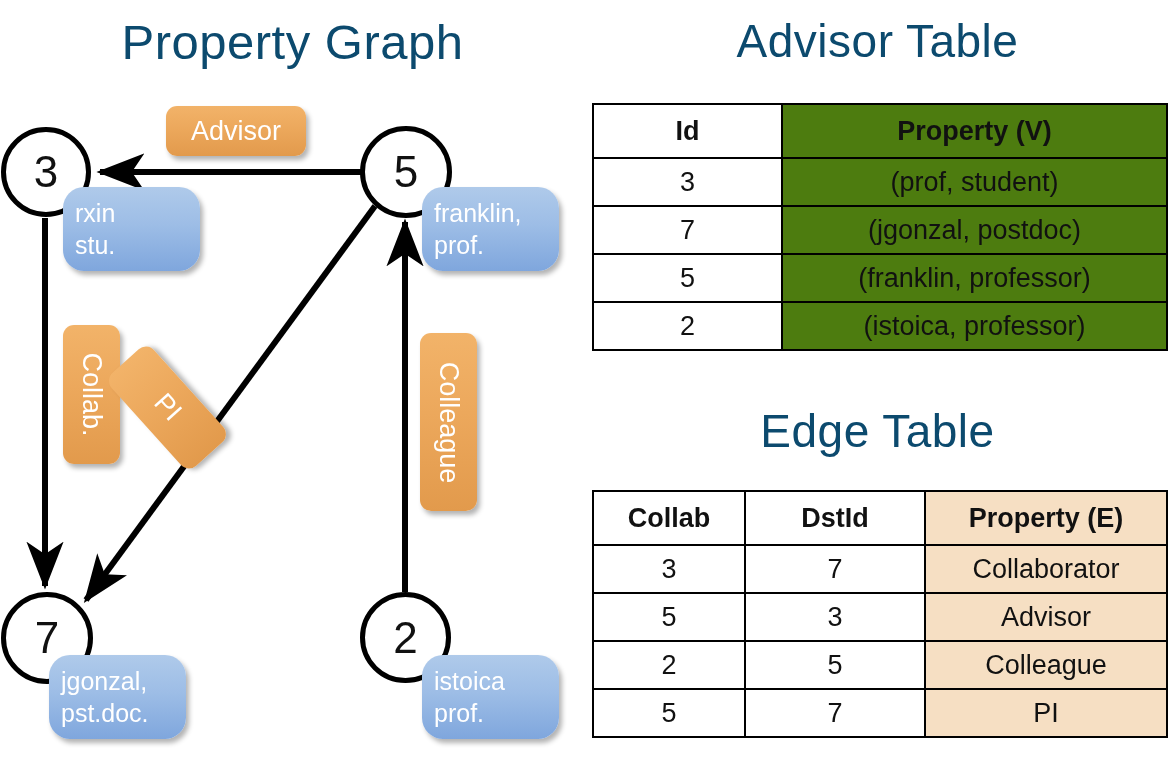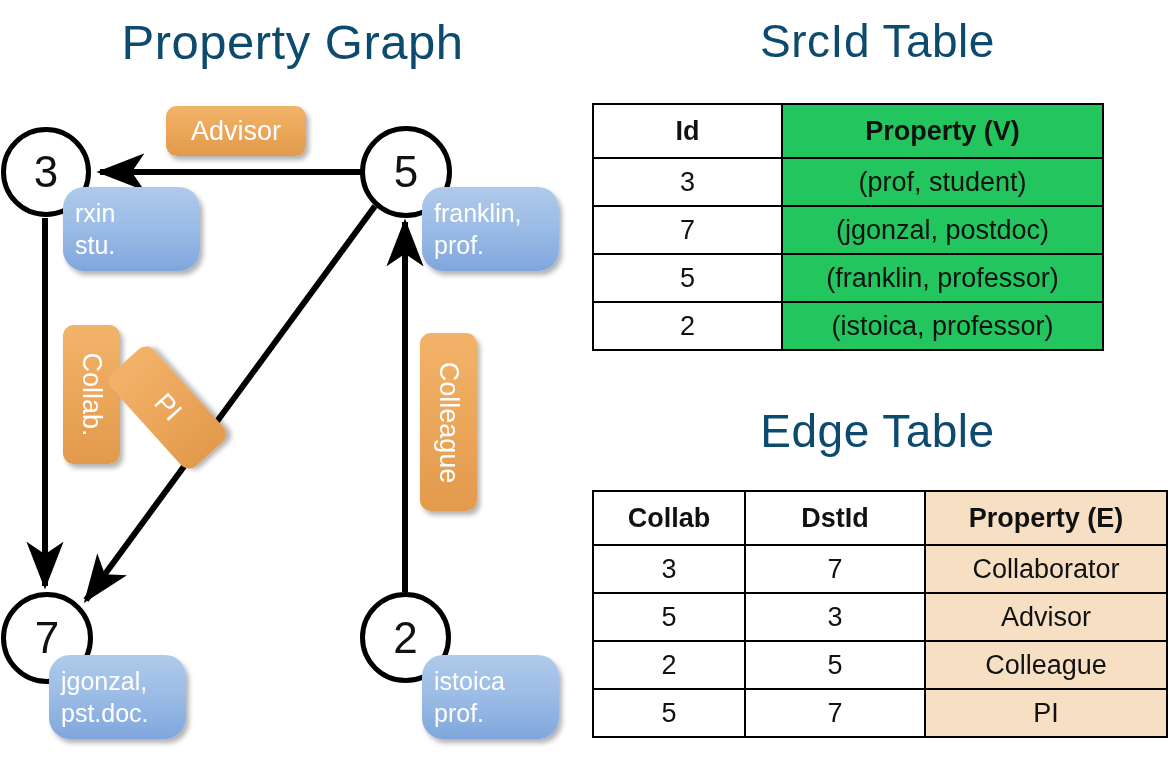--- a/index.html
+++ b/index.html
@@ -117,31 +117,31 @@
     color: #111;
     padding: 0;
     height: 46px;
     background: #ffffff;
   }
   .tbl th {
     font-weight: 700;
     font-size: 27px;
     height: 52px;
   }
-  td.prop-v, th.prop-v { background: #22c55e; margin-top: 12px; }
+  td.prop-v, th.prop-v { background: #4d7c0f; margin-top: 12px; }
   td.prop-e, th.prop-e { background: #f6dfc3; }
 
-  #vertex-table { left: 592px; top: 103px; width: 512px; }
+  #vertex-table { left: 592px; top: 103px; width: 576px; }
   #edge-table   { left: 592px; top: 490px; width: 576px; }
 </style>
 </head>
 <body>
 
 <div class="title" id="title-property-graph">Property Graph</div>
-<div class="title" id="title-vertex-table">SrcId Table</div>
+<div class="title" id="title-vertex-table">Advisor Table</div>
 <div class="title" id="title-edge-table">Edge Table</div>
 
 <div id="graph-panel">
 
   <svg id="graph-svg" width="585" height="760" viewBox="0 0 585 760">
     <defs>
       <marker id="arrowhead" markerWidth="9" markerHeight="9" refX="7.4" refY="3.1" orient="auto" markerUnits="strokeWidth">
         <path d="M0,0 L8,3.1 L0,6.2 L2.1,3.1 Z" fill="#000"></path>
       </marker>
     </defs>

